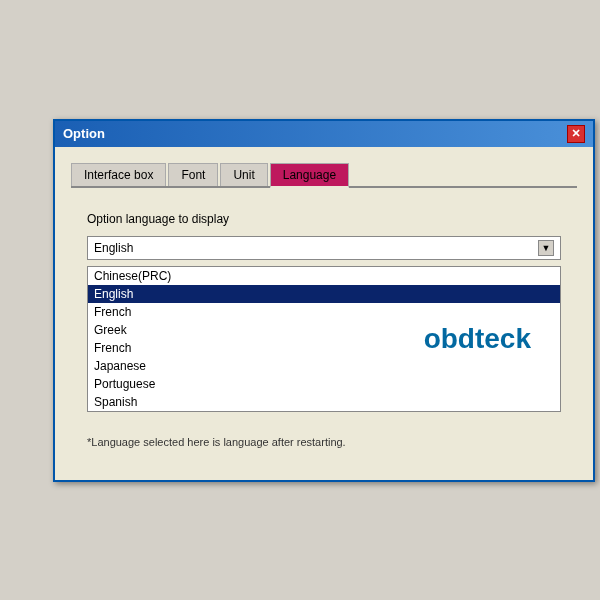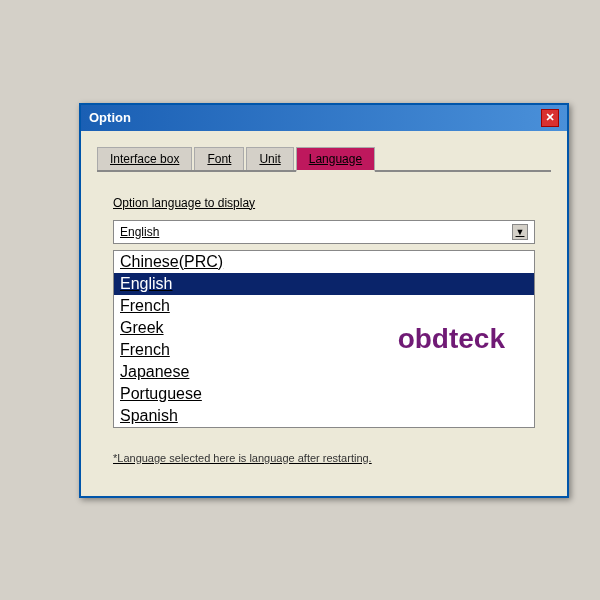--- a/index.html
+++ b/index.html
@@ -18,21 +18,21 @@
     .outer-bg {
       width: 600px;
       height: 600px;
       background: #d4d0c8;
       display: flex;
       align-items: center;
       justify-content: center;
     }
 
     .window {
-      width: 490px;
+      width: 542px;
       background: #ece9d8;
       border: 2px solid #0055aa;
       box-shadow: 2px 2px 6px rgba(0,0,0,0.4);
       margin-left: 48px;
     }
 
     .title-bar {
       background: linear-gradient(to right, #1a5fb4, #4a90d9);
       color: white;
       padding: 4px 8px;
@@ -57,21 +57,20 @@
       display: flex;
       align-items: center;
       justify-content: center;
       cursor: pointer;
       font-size: 11px;
       font-weight: bold;
     }
 
     .window-body {
       padding: 16px;
-      text-decoration: underline;
     }
 
     .tabs {
       display: flex;
       border-bottom: 2px solid #888;
       margin-bottom: 12px;
     }
 
     .tab {
       padding: 4px 12px;
@@ -125,39 +124,39 @@
       display: flex;
       align-items: center;
       justify-content: center;
       font-size: 9px;
     }
 
     .listbox {
       width: 100%;
       border: 1px solid #888;
       background: white;
-      font-size: 16px;
+      font-size: 12px;
     }
 
     .list-item {
       padding: 2px 6px;
       cursor: pointer;
     }
 
     .list-item.selected {
       background: #0a246a;
       color: white;
     }
 
     .watermark {
       position: absolute;
       right: 30px;
       top: 50%;
       transform: translateY(-50%);
-      color: #701a75;
+      color: #0369a1;
       font-size: 28px;
       font-weight: bold;
       font-family: Arial, sans-serif;
       pointer-events: none;
     }
 
     .listbox-wrapper {
       position: relative;
     }
 

